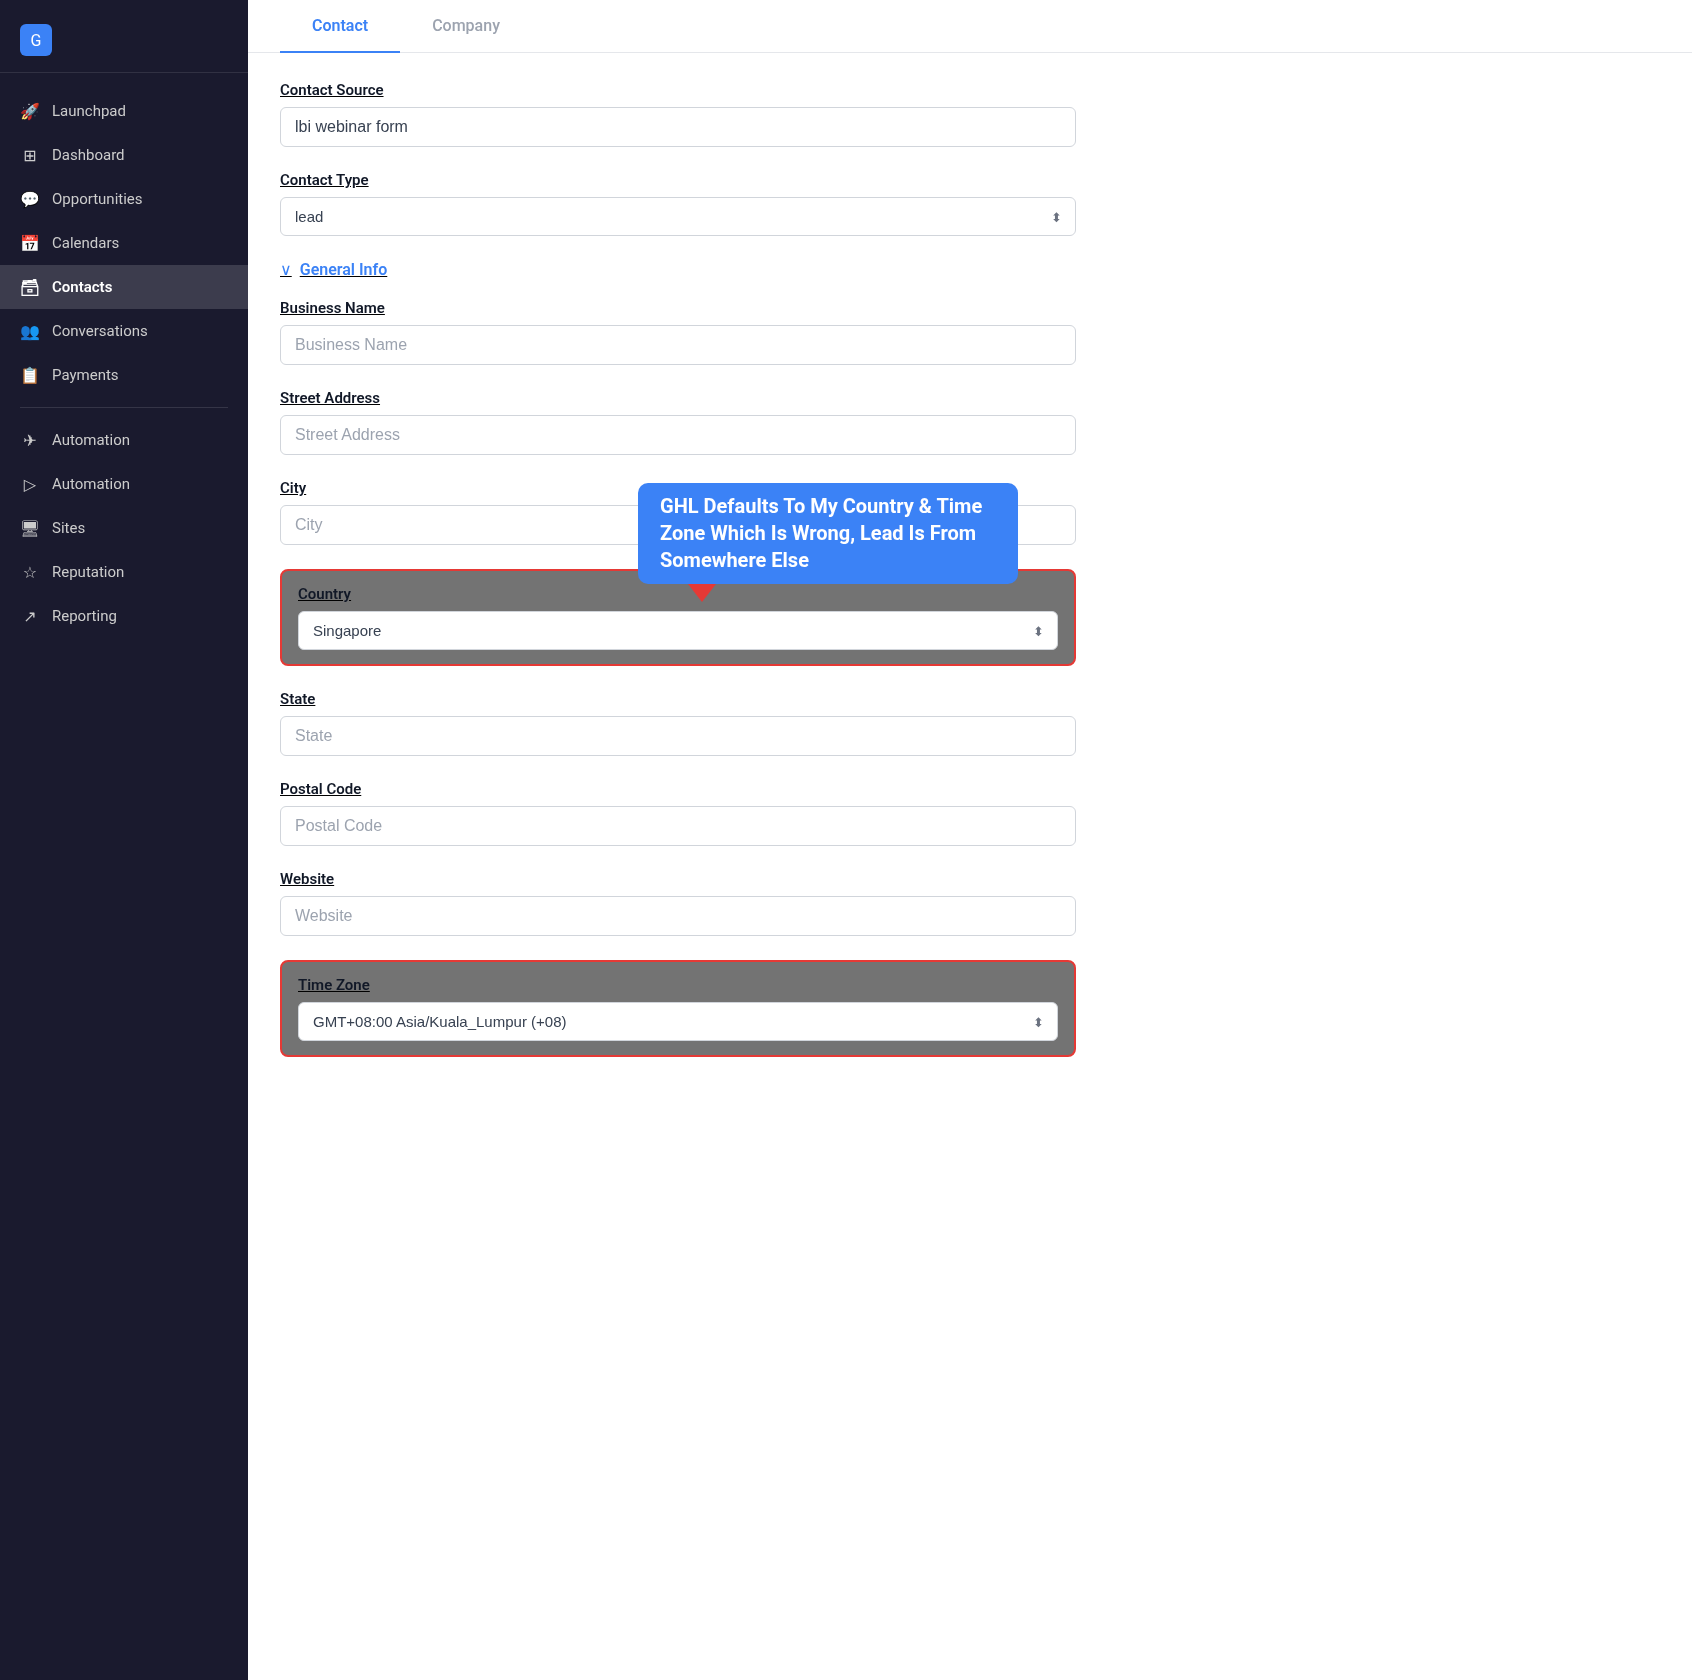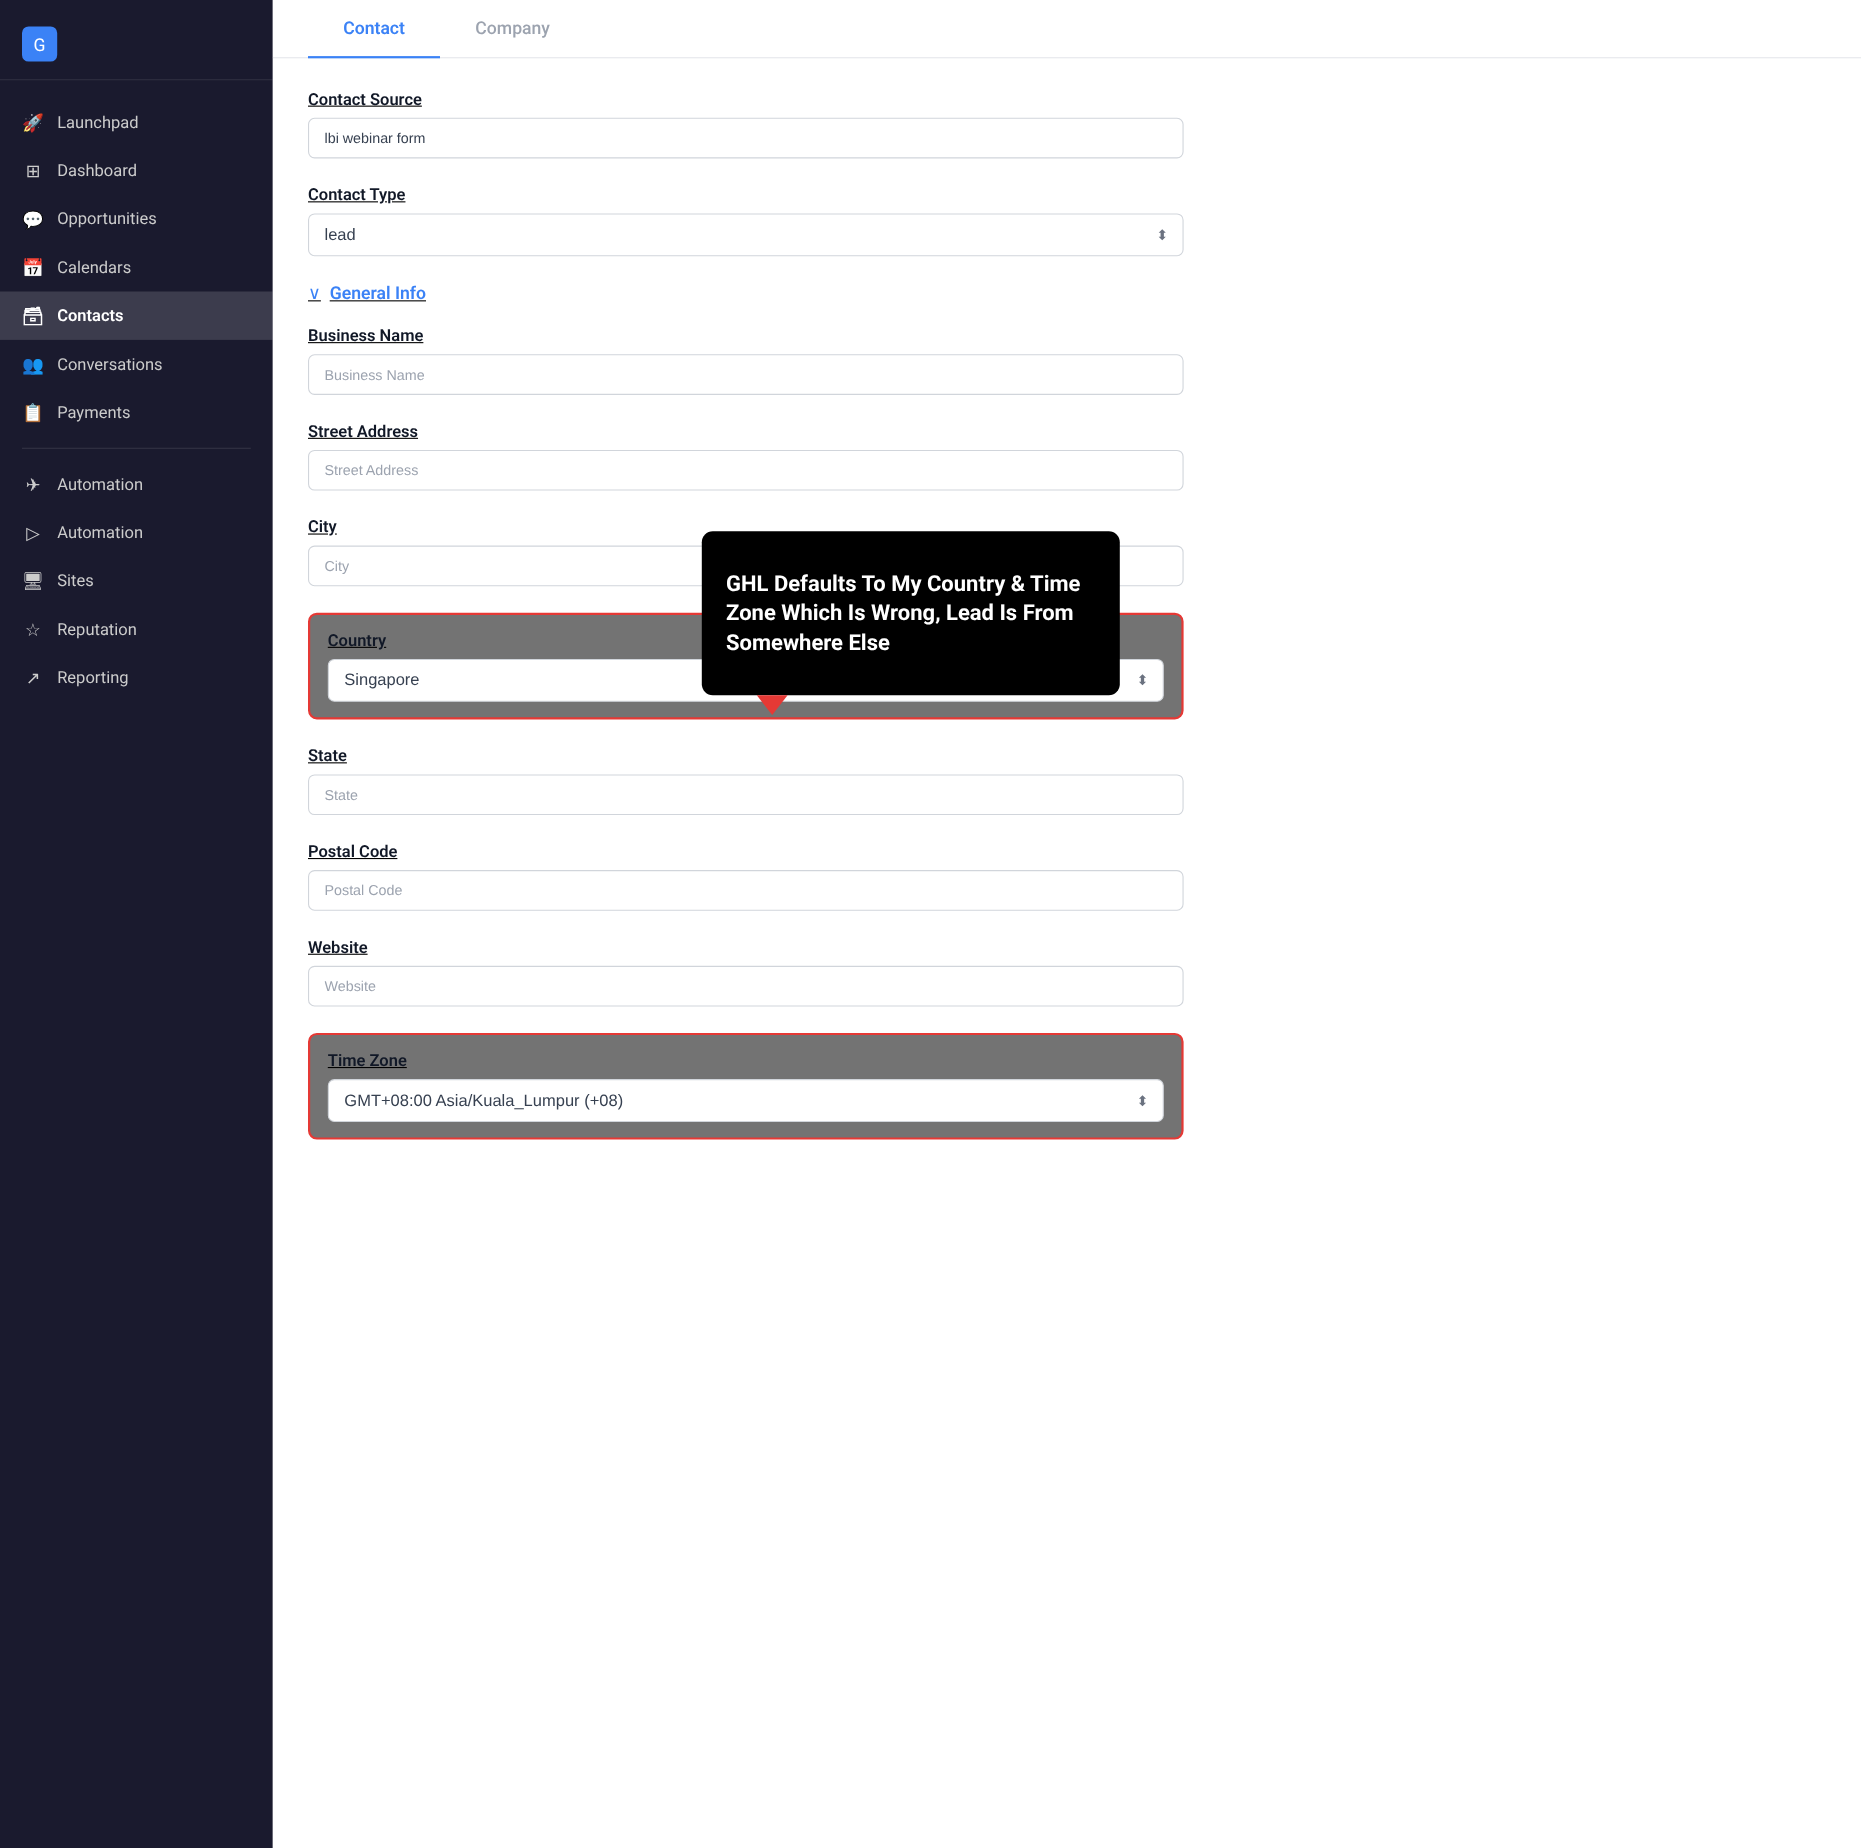--- a/index.html
+++ b/index.html
@@ -118,21 +118,21 @@
       font-weight: 600;
       color: #111827;
       margin-bottom: 8px;
       display: block;
     }
     .field-input {
       width: 100%;
       padding: 10px 14px;
       border: 1px solid #d1d5db;
       border-radius: 6px;
-      font-size: 13px;
+      font-size: 16px;
       color: #374151;
       background: #fff;
       outline: none;
     }
     .field-input::placeholder {
       color: #9ca3af;
     }
     .field-select {
       width: 100%;
       padding: 10px 14px;
@@ -185,23 +185,23 @@
       margin-bottom: 24px;
       background: #737373;
     }
     .field-group-highlight .field-label {
       margin-bottom: 8px;
     }
 
     
     .callout {
       position: absolute;
-      background: #000000;
+      background: #3b82f6;
       color: #fff;
-      padding: 34px 22px;
+      padding: 10px 22px;
       border-radius: 10px;
       font-size: 20px;
       font-weight: 700;
       line-height: 1.35;
       width: 380px;
       z-index: 100;
       top: 430px;
       left: 390px;
     }
     .callout::after {

